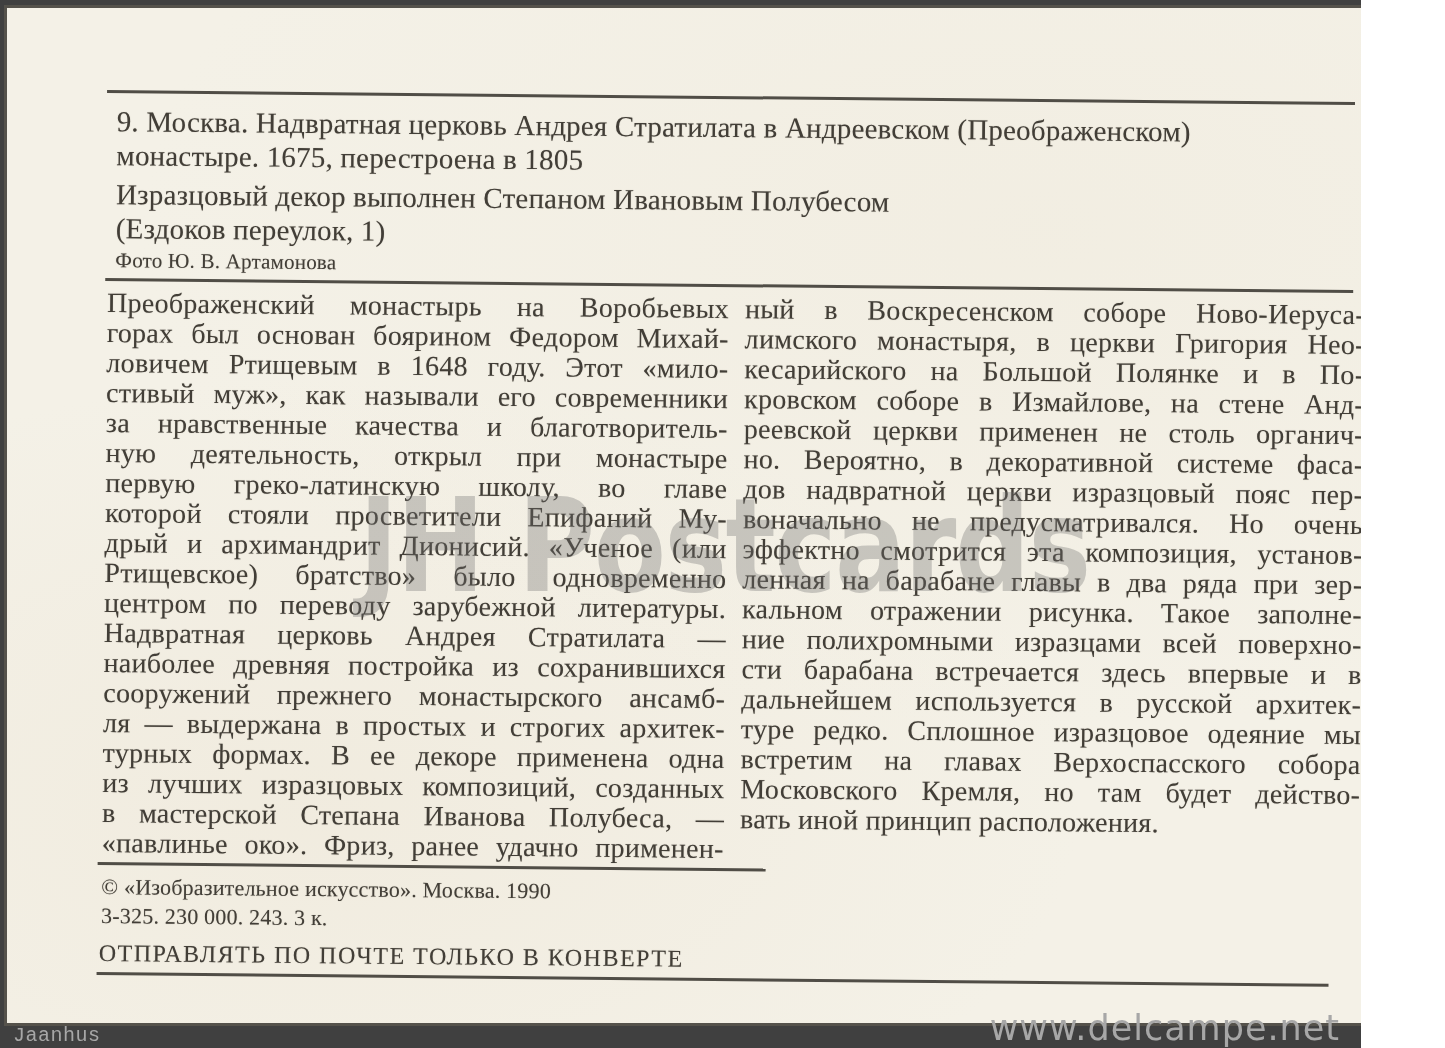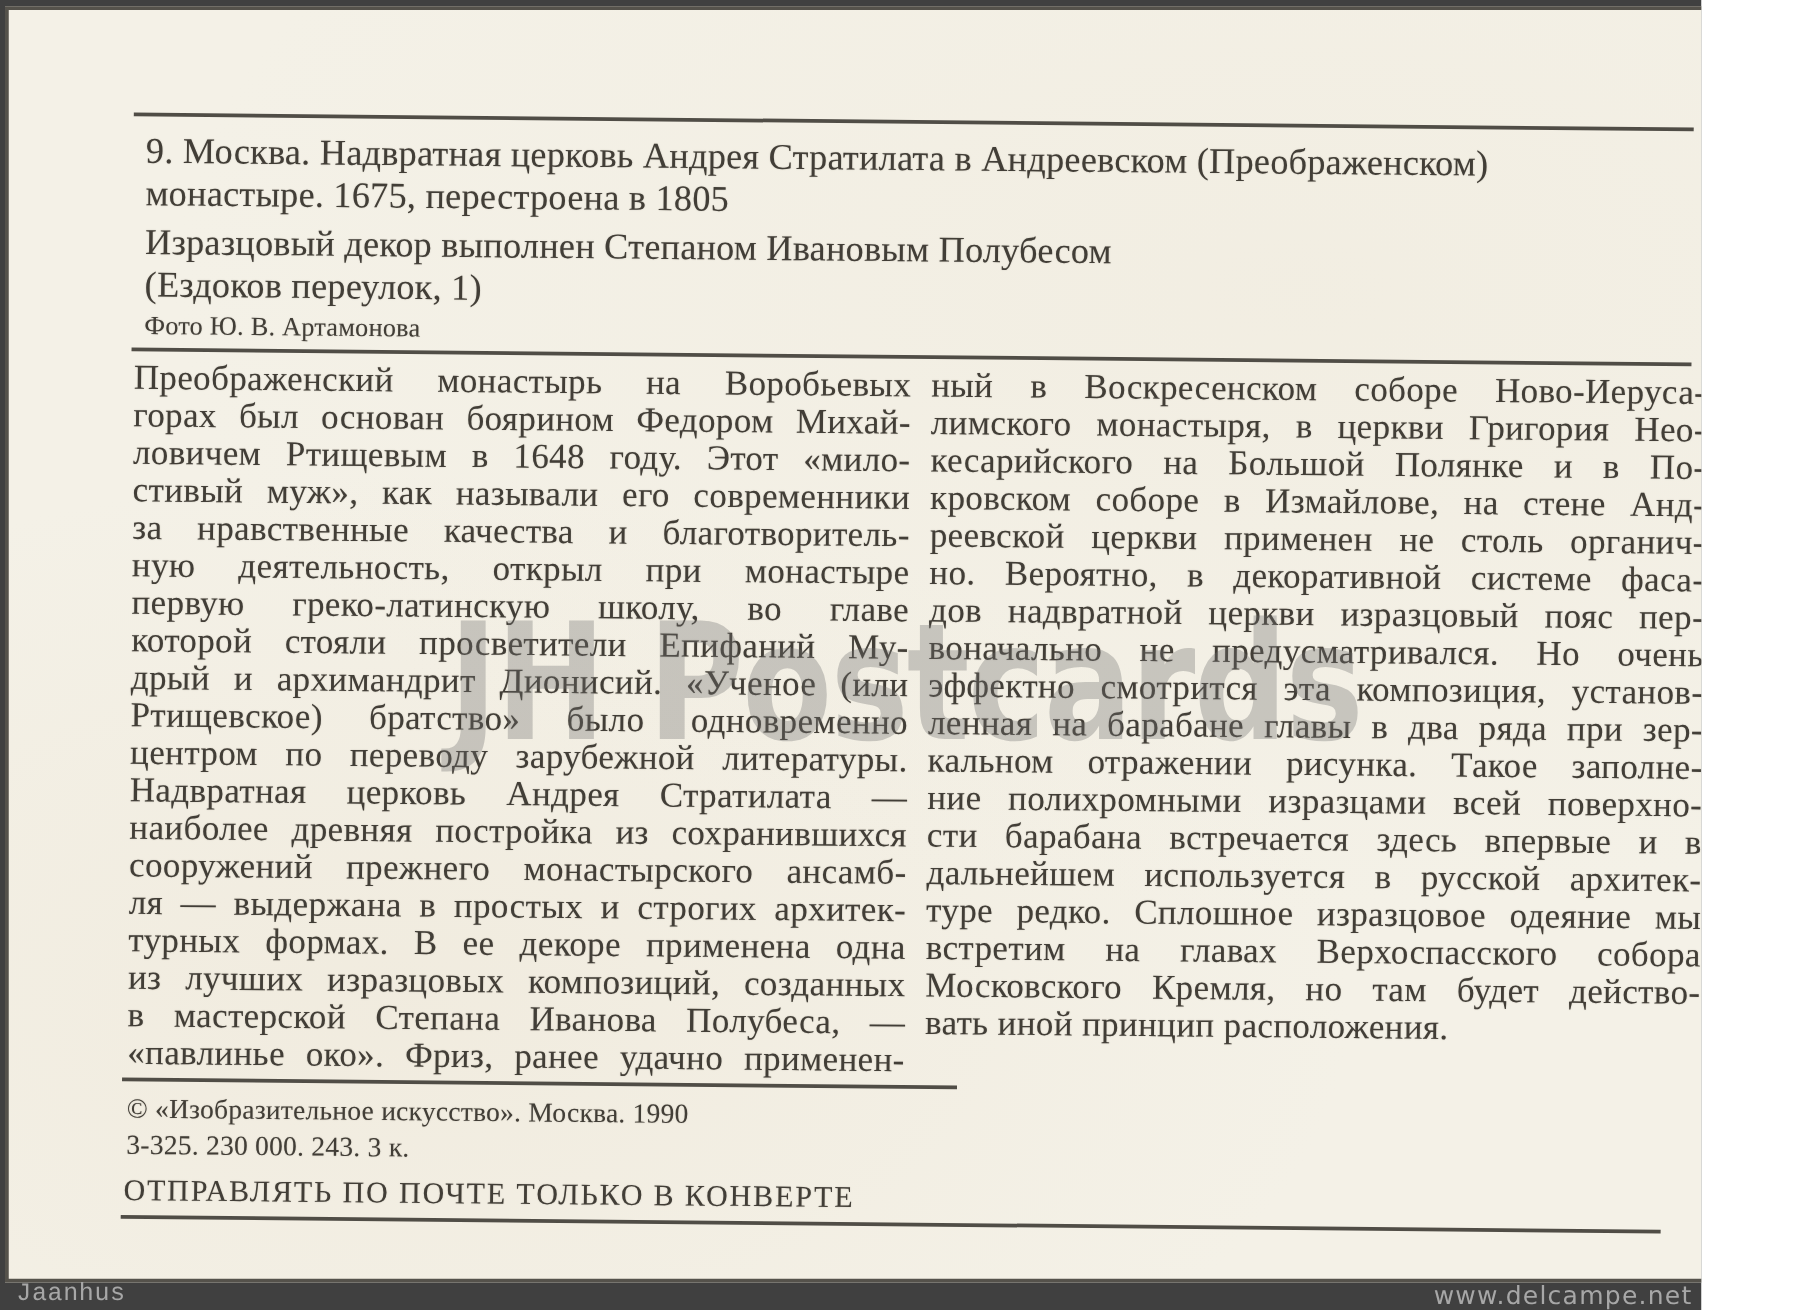--- a/index.html
+++ b/index.html
@@ -120,24 +120,24 @@
     left: 13px;
     bottom: 1px;
     font-family: Liberation Mono, monospace;
     font-size: 20px;
     letter-spacing: 0.5px;
     color: var(--overlay_text, #ababab);
   }
 
   .site {
     position: absolute;
-    right: 7px;
+    right: 21px;
     bottom: 0px;
     font-family: "DejaVu Sans", "Liberation Sans", sans-serif;
-    font-size: 20px;
+    font-size: 35px;
     letter-spacing: 1px;
     color: var(--overlay_text, #a0a0a0);
   }
 </style>
 </head>
 <body>
 
 <div class="stage">
 
   <div class="postcard">

